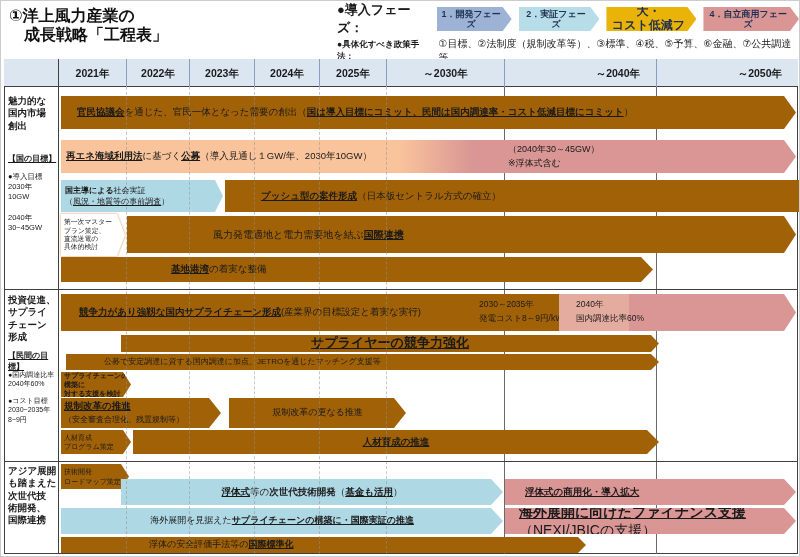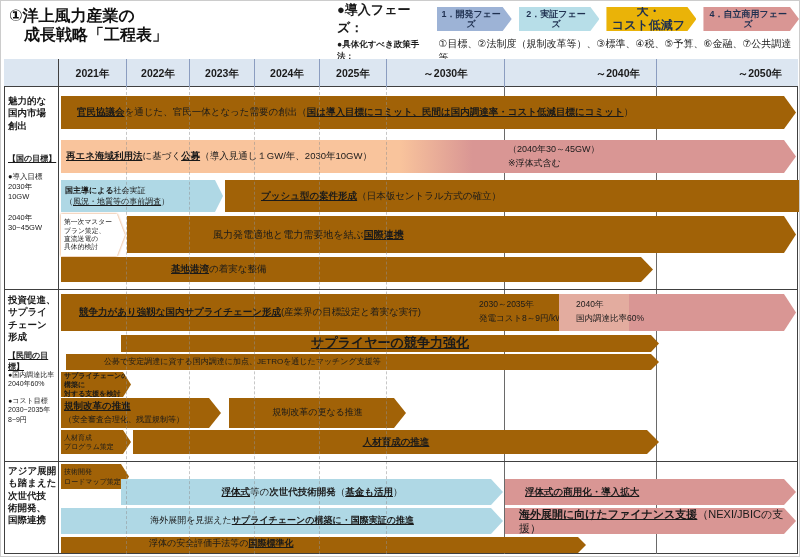--- a/index.html
+++ b/index.html
@@ -200,24 +200,24 @@
     <div class="atext ctr"><span class="seg-bu">浮体式</span><span class="seg-n">等の</span><span class="seg-b">次世代技術開発</span><span class="seg-n">（</span><span class="seg-bu">基金も活用</span><span class="seg-n">）</span></div>
   </div>
   <div class="ar p" style="left:504px;top:478px;width:291px;height:26px;">
     <div class="atext" style="padding-left:20px;"><span class="seg-bu">浮体式の商用化・導入拡大</span></div>
   </div>
 
   <div class="ar lb" style="left:60px;top:507px;width:442px;height:26px;">
     <div class="atext ctr" style="font-size:9px;"><span class="seg-n">海外展開を見据えた</span><span class="seg-bu">サプライチェーンの構築に・国際実証の推進</span></div>
   </div>
   <div class="ar p" style="left:504px;top:507px;width:291px;height:26px;">
-    <div class="atext" style="padding-left:14px;font-size:11px;"><span class="seg-bu">海外展開に向けたファイナンス支援</span><span class="seg-n">（NEXI/JBICの支援）</span></div>
-  </div>
-
-  <div class="ar o sm" style="left:60px;top:536px;width:525px;height:16px;font-family:Liberation Mono, monospace;">
+    <div class="atext" style="padding-left:14px;font-size:14px;"><span class="seg-bu">海外展開に向けたファイナンス支援</span><span class="seg-n">（NEXI/JBICの支援）</span></div>
+  </div>
+
+  <div class="ar o sm" style="left:60px;top:536px;width:525px;height:16px;">
     <div class="atext" style="padding-left:88px;font-size:9px;"><span class="seg-n">浮体の安全評価手法等の</span><span class="seg-bu">国際標準化</span></div>
   </div>
 
   <div class="abs vline-d" style="left:125px;top:86px;height:467px;"></div>
   <div class="abs vline-d" style="left:188px;top:86px;height:467px;"></div>
   <div class="abs vline-d" style="left:253px;top:86px;height:467px;"></div>
   <div class="abs vline-d" style="left:318px;top:86px;height:467px;"></div>
   <div class="abs vline-d" style="left:385px;top:86px;height:467px;"></div>
 
 </div>

